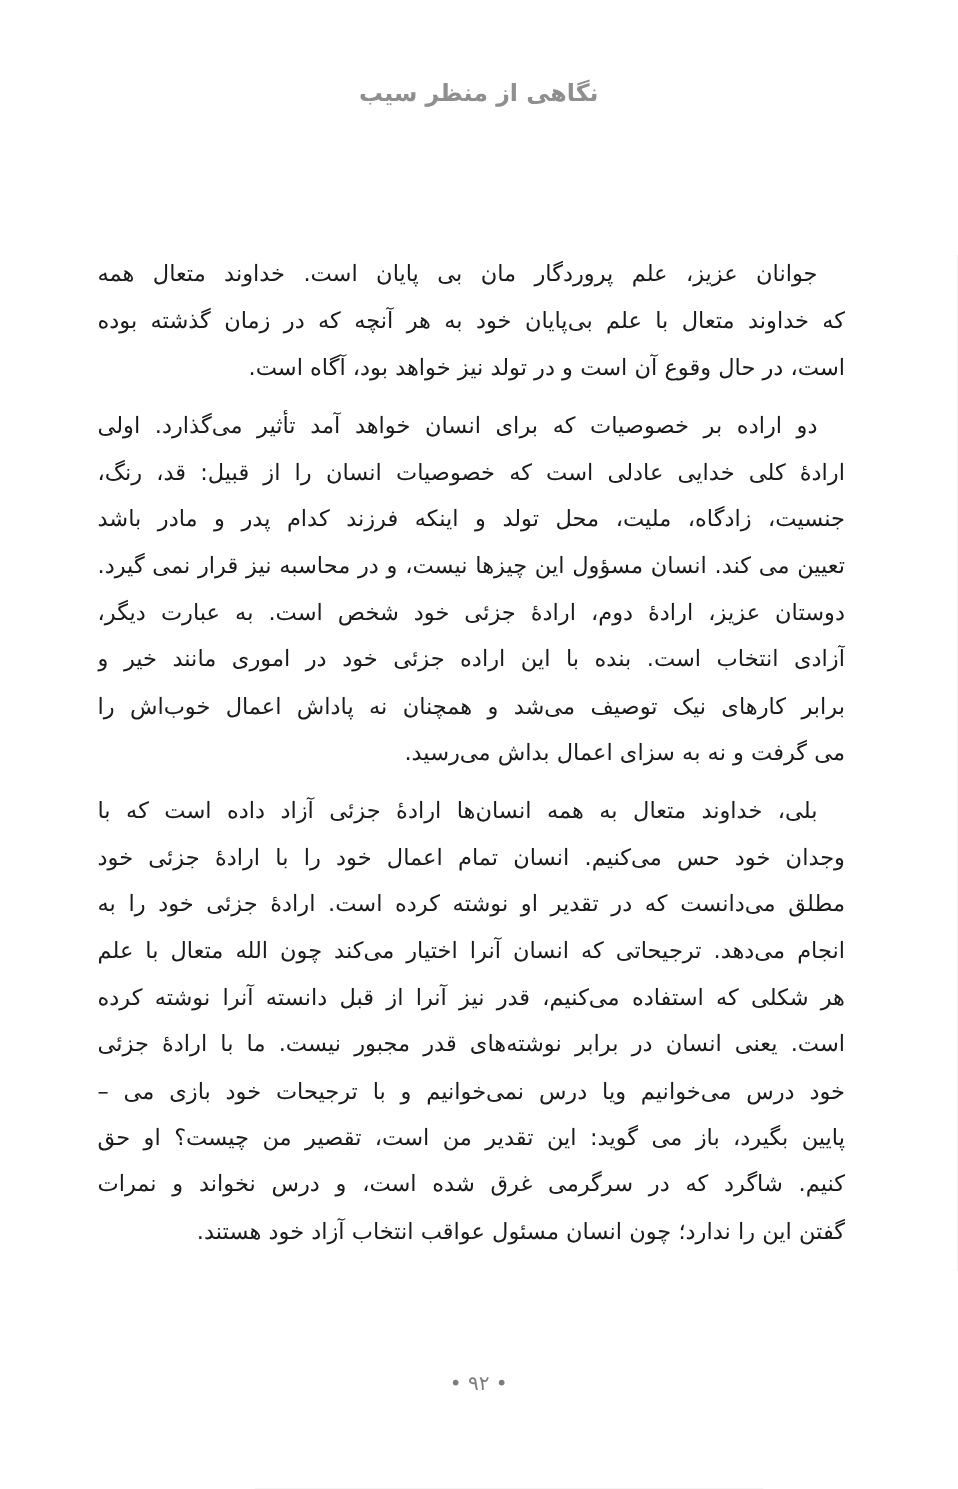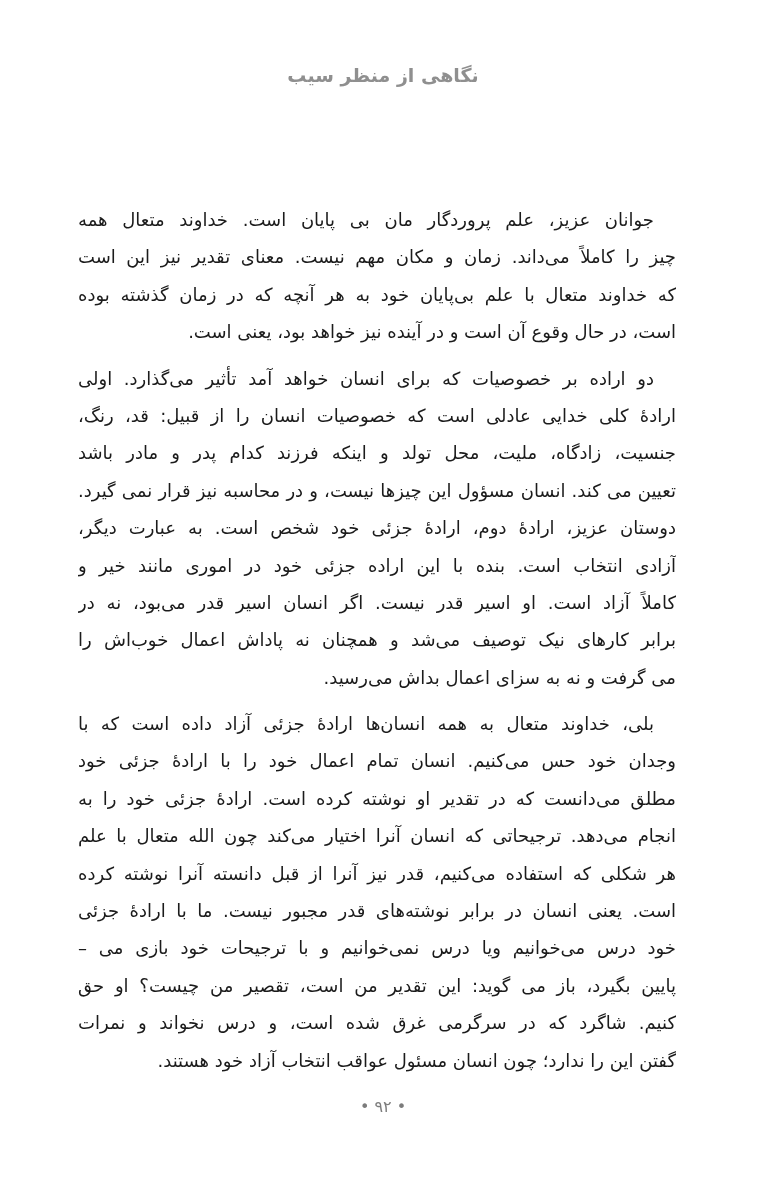--- a/index.html
+++ b/index.html
@@ -68,33 +68,31 @@
 
 <div class="page">
 
   <div class="running-head">نگاهی از منظر سیب</div>
 
 
   <div class="body-text">
 
     <div class="paragraph">
       <div class="line first">جوانان عزیز، علم پروردگار مان بی پایان است. خداوند متعال همه</div>
-      <div class="line">چیز را کاملاً می‌داند. زمان و مکان مهم نیست. معنای تقدیر نیز این است</div>
       <div class="line">که خداوند متعال با علم بی‌پایان خود به هر آنچه که در زمان گذشته بوده</div>
-      <div class="line last">است، در حال وقوع آن است و در آینده نیز خواهد بود، یعنی است.</div>
+      <div class="line last">است، در حال وقوع آن است و در تولد نیز خواهد بود، آگاه است.</div>
     </div>
 
     <div class="paragraph">
       <div class="line first">دو اراده بر خصوصیات که برای انسان خواهد آمد تأثیر می‌گذارد. اولی</div>
       <div class="line">ارادهٔ کلی خدایی عادلی است که خصوصیات انسان را از قبیل: قد، رنگ،</div>
       <div class="line">جنسیت، زادگاه، ملیت، محل تولد و اینکه فرزند کدام پدر و مادر باشد</div>
       <div class="line">تعیین می کند. انسان مسؤول این چیزها نیست، و در محاسبه نیز قرار نمی گیرد.</div>
       <div class="line">دوستان عزیز، ارادهٔ دوم، ارادهٔ جزئی خود شخص است. به عبارت دیگر،</div>
       <div class="line">آزادی انتخاب است. بنده با این اراده جزئی خود در اموری مانند خیر و</div>
-      <div class="line">کاملاً آزاد است. او اسیر قدر نیست. اگر انسان اسیر قدر می‌بود، نه در</div>
       <div class="line">برابر کارهای نیک توصیف می‌شد و همچنان نه پاداش اعمال خوب‌اش را</div>
       <div class="line last">می گرفت و نه به سزای اعمال بداش می‌رسید.</div>
     </div>
 
     <div class="paragraph">
       <div class="line first">بلی، خداوند متعال به همه انسان‌ها ارادهٔ جزئی آزاد داده است که با</div>
       <div class="line">وجدان خود حس می‌کنیم. انسان تمام اعمال خود را با ارادهٔ جزئی خود</div>
       <div class="line">مطلق می‌دانست که در تقدیر او نوشته کرده است. ارادهٔ جزئی خود را به</div>
       <div class="line">انجام می‌دهد. ترجیحاتی که انسان آنرا اختیار می‌کند چون الله متعال با علم</div>
       <div class="line">هر شکلی که استفاده می‌کنیم، قدر نیز آنرا از قبل دانسته آنرا نوشته کرده</div>

